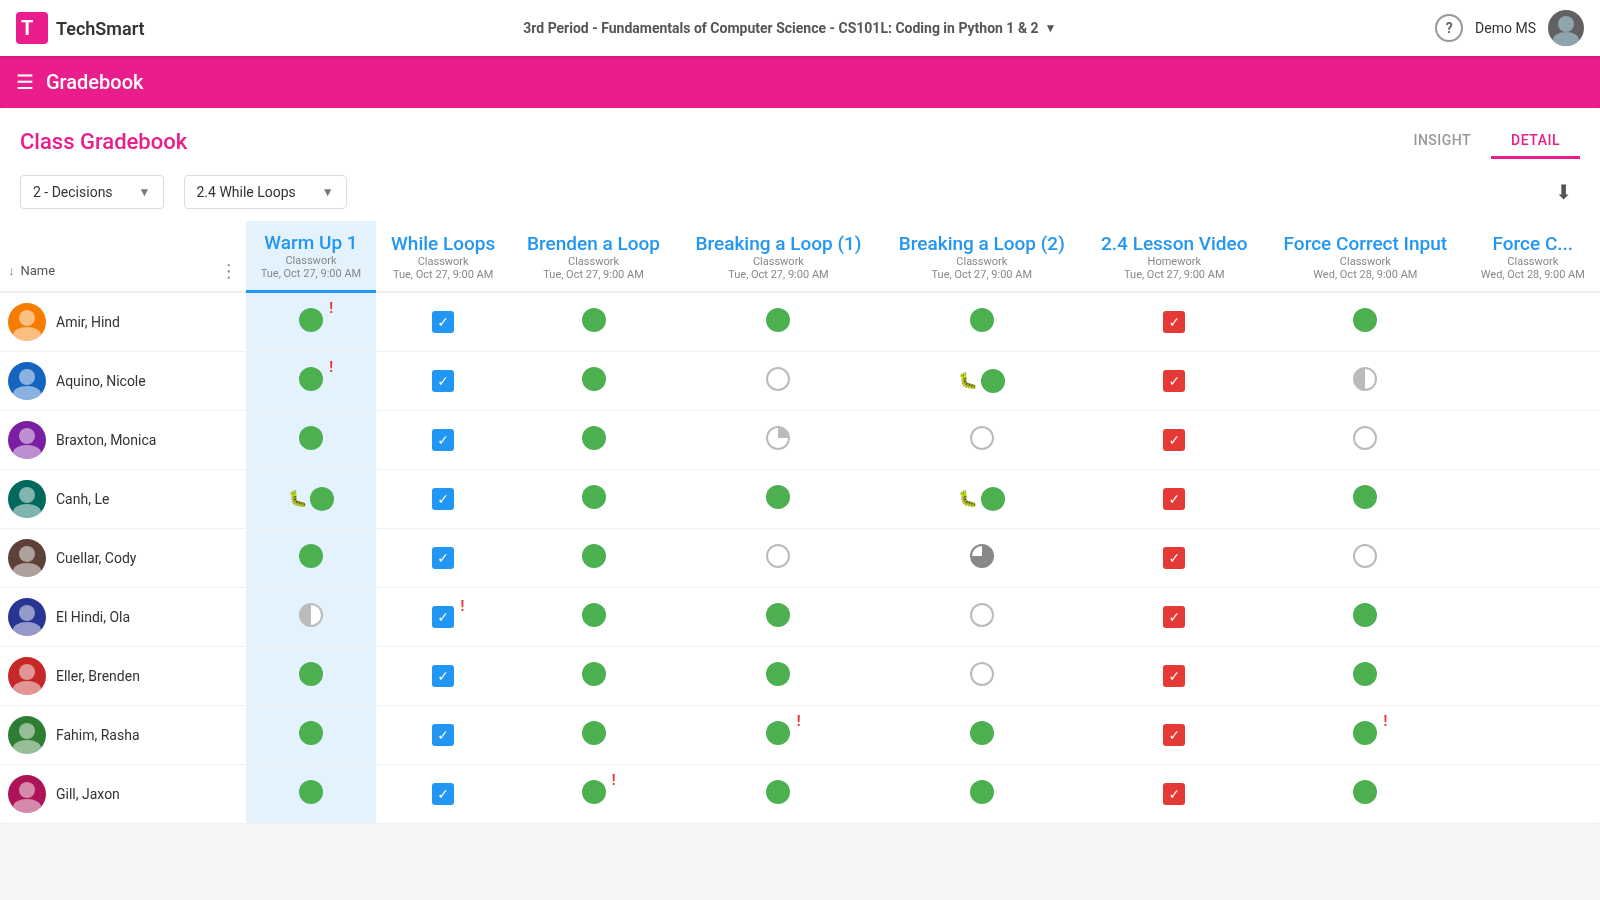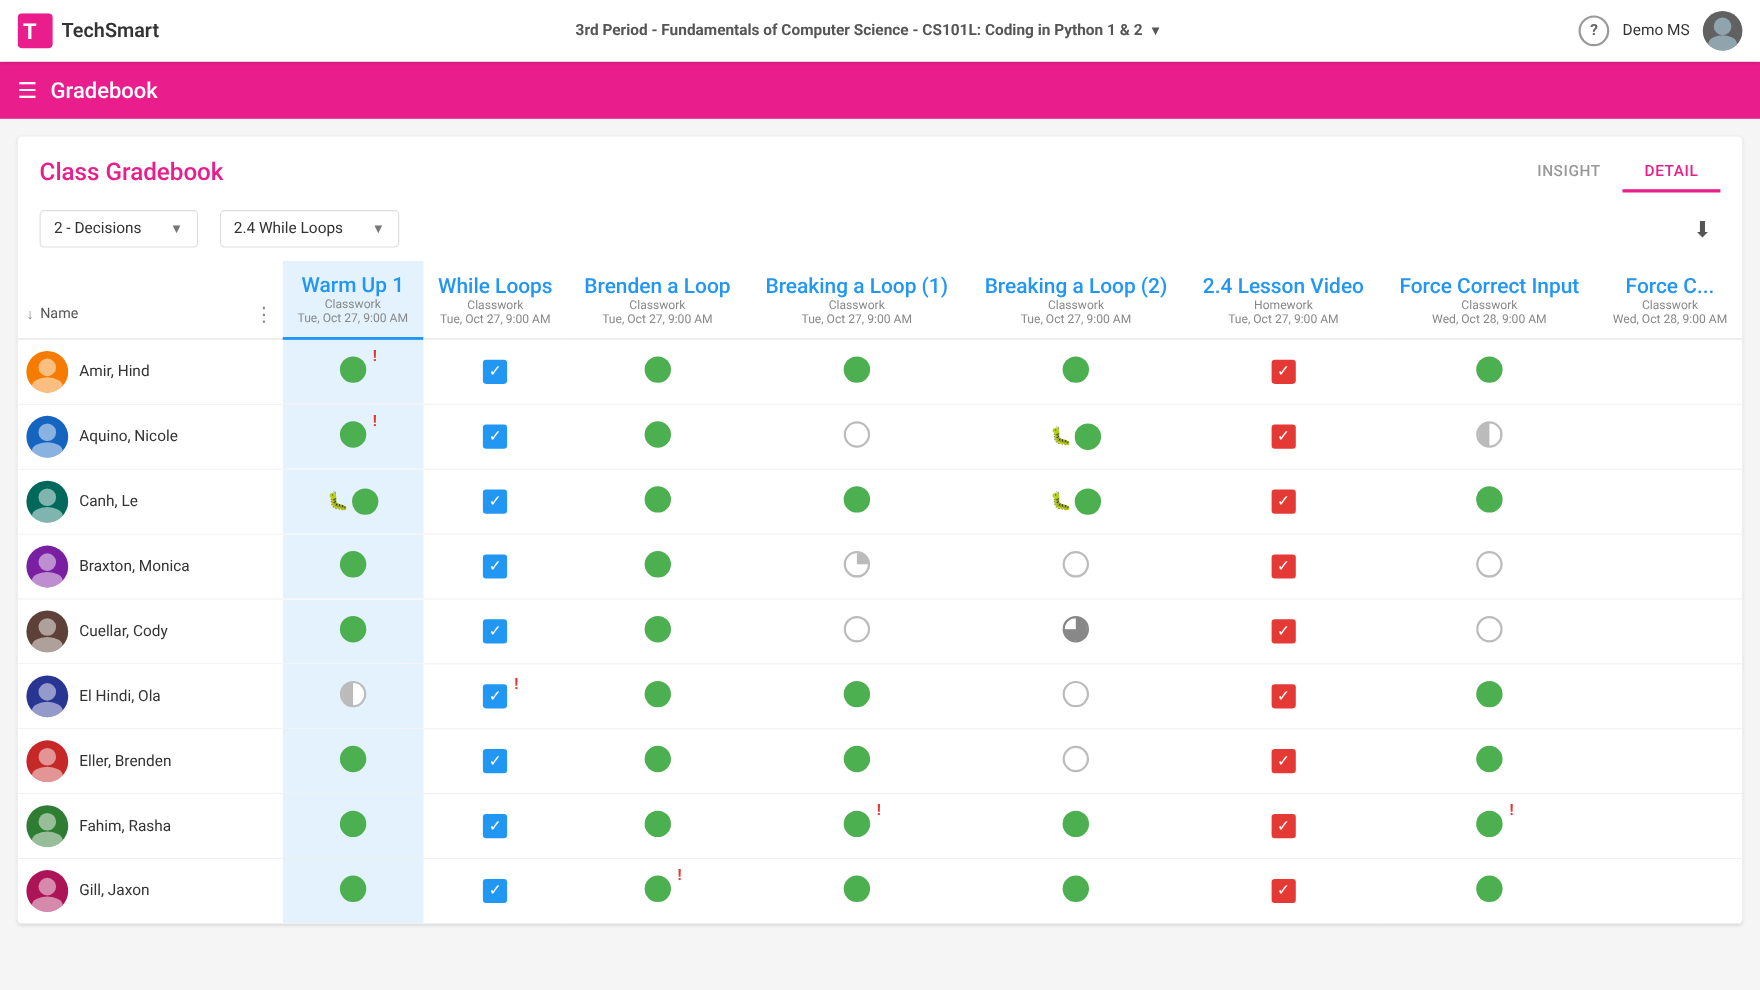--- a/index.html
+++ b/index.html
@@ -94,21 +94,20 @@
     }
     .pink-bar-title {
       color: #fff;
       font-size: 20px;
       font-weight: 500;
     }
 
     
     .main-content {
       background: #fff;
-      margin: 16px;
       border-radius: 4px;
       box-shadow: 0 1px 3px rgba(0,0,0,0.1);
       overflow: hidden;
     }
 
     
     .gradebook-header {
       display: flex;
       align-items: center;
       justify-content: space-between;
@@ -545,20 +544,55 @@
                 <span class="checkbox-red">✓</span>
               </div></td>
             <td><div class="cell-wrap">
                 <span class="circle-half"></span>
               </div></td>
             <td><div class="cell-wrap"></div></td>
           </tr>
           <tr>
             <td class="name-col">
     <div class="student-info">
+      <div class="student-avatar av-purple">
+        <svg width="38" height="38" viewBox="0 0 38 38">
+          <circle cx="19" cy="15" r="8" fill="rgba(255,255,255,0.5)"></circle>
+          <ellipse cx="19" cy="32" rx="14" ry="8" fill="rgba(255,255,255,0.5)"></ellipse>
+        </svg>
+      </div>
+      <span class="student-name">Braxton, Monica</span>
+    </div>
+  </td>
+            <td class="highlight-col"><div class="cell-wrap">
+                <span class="circle-green"></span>
+              </div></td>
+            <td><div class="cell-wrap">
+                <span class="checkbox-blue">✓</span>
+              </div></td>
+            <td><div class="cell-wrap">
+                <span class="circle-green"></span>
+              </div></td>
+            <td><div class="cell-wrap">
+                <span style="width: 24px; height: 24px; border-radius: 50%; background: conic-gradient(rgb(187, 187, 187) 25%, rgb(255, 255, 255) 25%); border: 2px solid rgb(187, 187, 187); display: inline-block;"></span>
+              </div></td>
+            <td><div class="cell-wrap">
+                <span class="circle-empty"></span>
+              </div></td>
+            <td><div class="cell-wrap">
+                <span class="checkbox-red">✓</span>
+              </div></td>
+            <td><div class="cell-wrap">
+                <span class="circle-empty"></span>
+              </div></td>
+            <td><div class="cell-wrap"></div></td>
+          </tr>
+          <tr>
+            <td class="name-col">
+    <div class="student-info">
       <div class="student-avatar av-teal">
         <svg width="38" height="38" viewBox="0 0 38 38">
           <circle cx="19" cy="15" r="8" fill="rgba(255,255,255,0.5)"></circle>
           <ellipse cx="19" cy="32" rx="14" ry="8" fill="rgba(255,255,255,0.5)"></ellipse>
         </svg>
       </div>
       <span class="student-name">Canh, Le</span>
     </div>
   </td>
             <td class="highlight-col"><div class="cell-wrap">
@@ -576,55 +610,20 @@
               </div></td>
             <td><div class="cell-wrap">
                 <span class="bug-icon">🐛</span>
                 <span class="circle-green"></span>
               </div></td>
             <td><div class="cell-wrap">
                 <span class="checkbox-red">✓</span>
               </div></td>
             <td><div class="cell-wrap">
                 <span class="circle-green"></span>
-              </div></td>
-            <td><div class="cell-wrap"></div></td>
-          </tr>
-          <tr>
-            <td class="name-col">
-    <div class="student-info">
-      <div class="student-avatar av-purple">
-        <svg width="38" height="38" viewBox="0 0 38 38">
-          <circle cx="19" cy="15" r="8" fill="rgba(255,255,255,0.5)"></circle>
-          <ellipse cx="19" cy="32" rx="14" ry="8" fill="rgba(255,255,255,0.5)"></ellipse>
-        </svg>
-      </div>
-      <span class="student-name">Braxton, Monica</span>
-    </div>
-  </td>
-            <td class="highlight-col"><div class="cell-wrap">
-                <span class="circle-green"></span>
-              </div></td>
-            <td><div class="cell-wrap">
-                <span class="checkbox-blue">✓</span>
-              </div></td>
-            <td><div class="cell-wrap">
-                <span class="circle-green"></span>
-              </div></td>
-            <td><div class="cell-wrap">
-                <span style="width: 24px; height: 24px; border-radius: 50%; background: conic-gradient(rgb(187, 187, 187) 25%, rgb(255, 255, 255) 25%); border: 2px solid rgb(187, 187, 187); display: inline-block;"></span>
-              </div></td>
-            <td><div class="cell-wrap">
-                <span class="circle-empty"></span>
-              </div></td>
-            <td><div class="cell-wrap">
-                <span class="checkbox-red">✓</span>
-              </div></td>
-            <td><div class="cell-wrap">
-                <span class="circle-empty"></span>
               </div></td>
             <td><div class="cell-wrap"></div></td>
           </tr>
           <tr>
             <td class="name-col">
     <div class="student-info">
       <div class="student-avatar av-brown">
         <svg width="38" height="38" viewBox="0 0 38 38">
           <circle cx="19" cy="15" r="8" fill="rgba(255,255,255,0.5)"></circle>
           <ellipse cx="19" cy="32" rx="14" ry="8" fill="rgba(255,255,255,0.5)"></ellipse>

